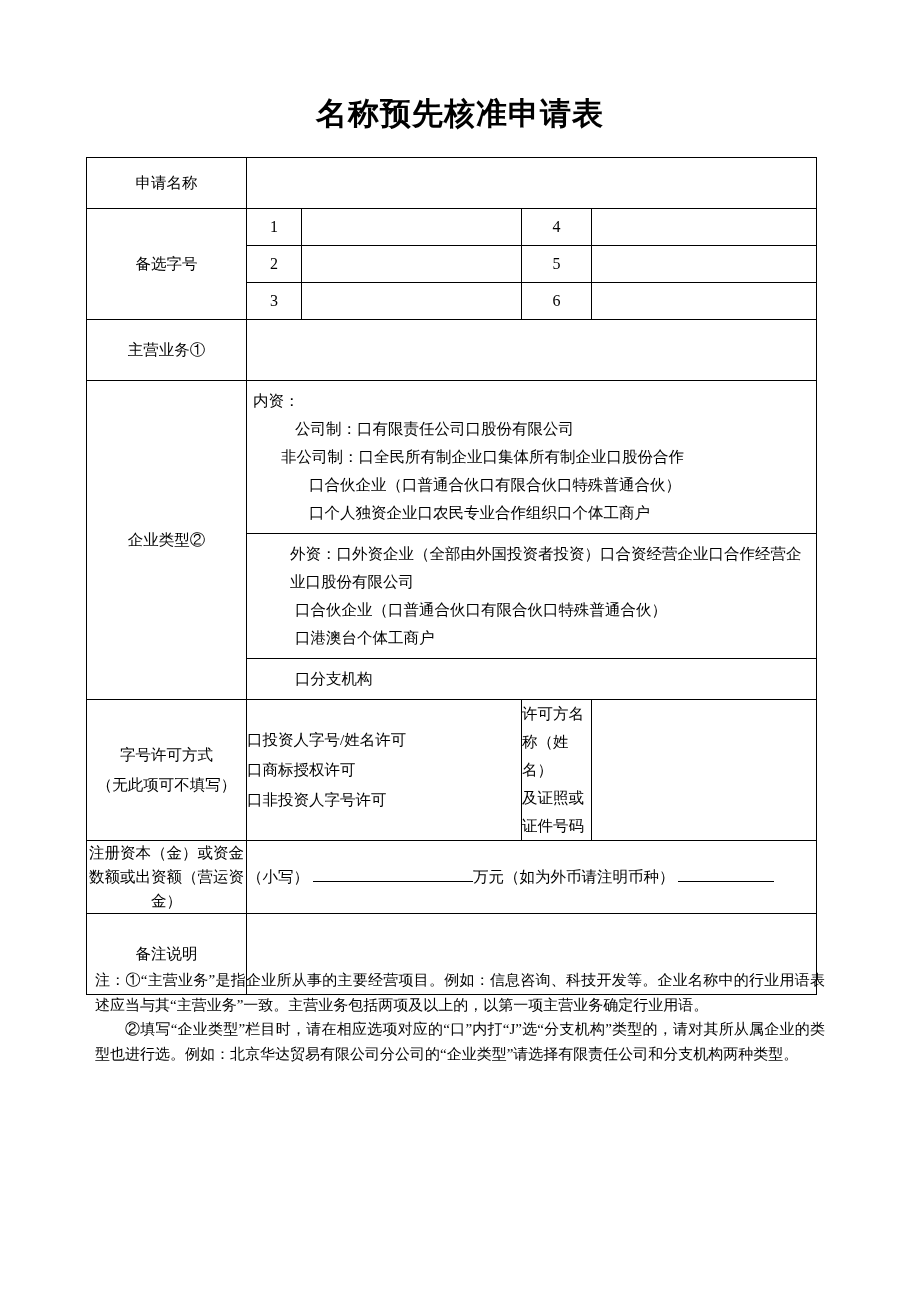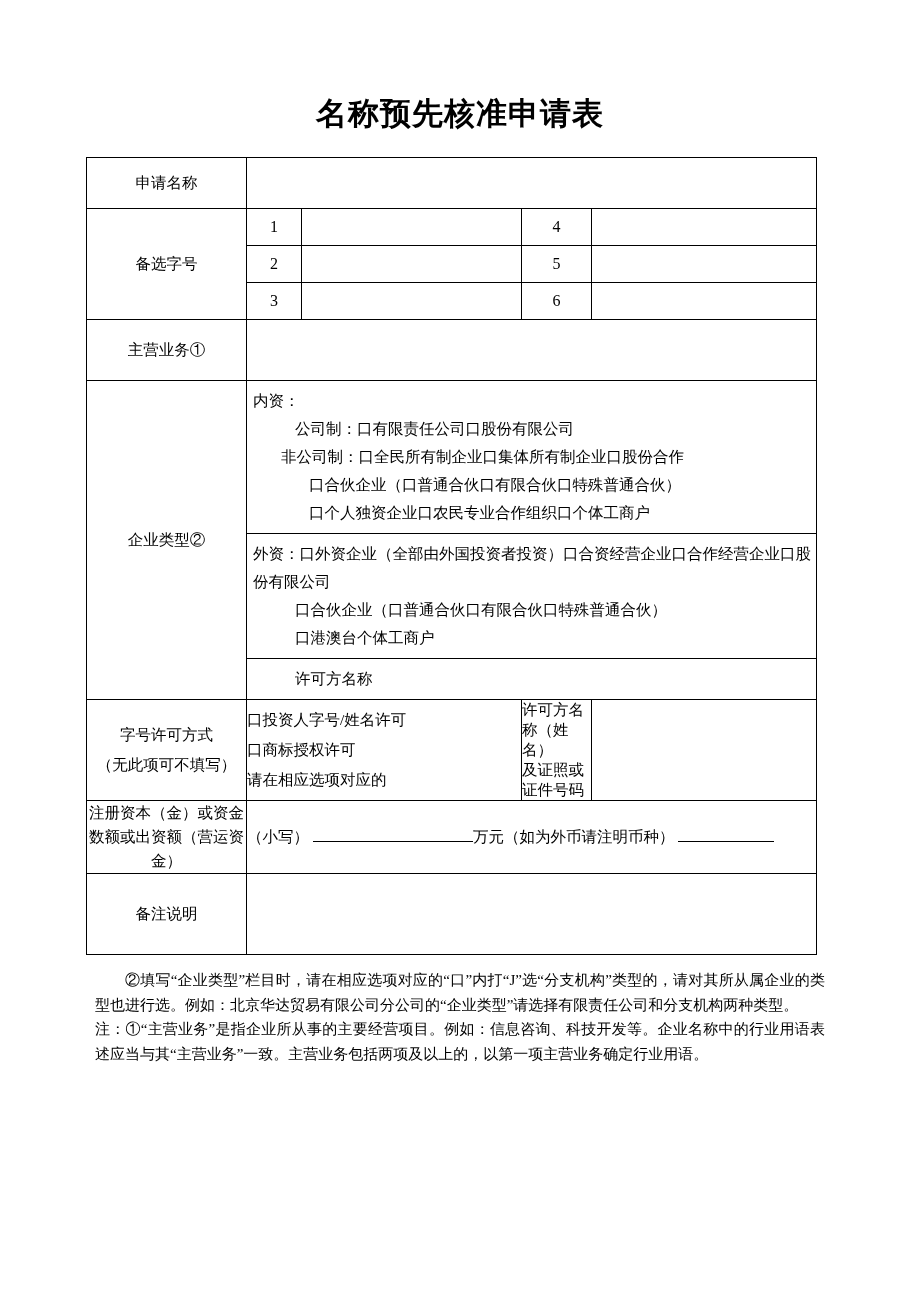--- a/index.html
+++ b/index.html
@@ -107,21 +107,21 @@
     line-height: 30px;
   }
   .lic-check {
     vertical-align: top;
     padding: 5px 6px;
     line-height: 30px;
   }
   .lic-name {
     vertical-align: middle;
     padding: 5px 6px;
-    line-height: 20px;
+    line-height: 28px;
     margin-left: 12px;
   }
 
   
   .cap-label {
     text-align: center;
     line-height: 24px;
     padding: 5px 4px;
   }
   .cap-body {
@@ -215,41 +215,41 @@
 
           <div class="type-seg">
             <div class="type-line">内资：</div>
             <div class="type-line ind-1">公司制：口有限责任公司口股份有限公司</div>
             <div class="type-line ind-2">非公司制：口全民所有制企业口集体所有制企业口股份合作</div>
             <div class="type-line ind-3">口合伙企业（口普通合伙口有限合伙口特殊普通合伙）</div>
             <div class="type-line ind-3">口个人独资企业口农民专业合作组织口个体工商户</div>
           </div>
 
           <div class="type-seg">
-            <div class="type-line wrap" style="padding-left:0; text-indent:0;">外资：口外资企业（全部由外国投资者投资）口合资经营企业口合作经营企业口股份有限公司</div>
+            <div class="type-line wrap" style="padding-left:0; text-indent:0;margin-left:37px;">外资：口外资企业（全部由外国投资者投资）口合资经营企业口合作经营企业口股份有限公司</div>
             <div class="type-line ind-4">口合伙企业（口普通合伙口有限合伙口特殊普通合伙）</div>
             <div class="type-line ind-4">口港澳台个体工商户</div>
           </div>
 
           <div class="type-seg">
-            <div class="type-line ind-4">许可方名称</div>
+            <div class="type-line ind-4">口分支机构</div>
           </div>
 
         </td>
       </tr>
 
       <tr>
         <td class="lic-label">
           <span class="lbl-sub">字号许可方式</span>
           <span class="lbl-sub">（无此项可不填写）</span>
         </td>
         <td class="lic-check" colspan="2">
           <div>口投资人字号/姓名许可</div>
           <div>口商标授权许可</div>
-          <div>请在相应选项对应的</div>
+          <div>口非投资人字号许可</div>
         </td>
         <td class="lic-name">
           <div>许可方名称（姓名）</div>
           <div>及证照或证件号码</div>
         </td>
         <td class="blank-cell"></td>
       </tr>
 
       <tr>
         <td class="cap-label">
@@ -266,17 +266,17 @@
 
       <tr class="r-remark">
         <td class="lbl">备注说明</td>
         <td class="blank-cell" colspan="4"></td>
       </tr>
 
     </tbody>
   </table>
 
   <div class="notes">
+    <p class="note-p">注：①“主营业务”是指企业所从事的主要经营项目。例如：信息咨询、科技开发等。企业名称中的行业用语表述应当与其“主营业务”一致。主营业务包括两项及以上的，以第一项主营业务确定行业用语。</p>
     <p class="note-p indent">②填写“企业类型”栏目时，请在相应选项对应的“口”内打“J”选“分支机构”类型的，请对其所从属企业的类型也进行选。例如：北京华达贸易有限公司分公司的“企业类型”请选择有限责任公司和分支机构两种类型。</p>
-    <p class="note-p">注：①“主营业务”是指企业所从事的主要经营项目。例如：信息咨询、科技开发等。企业名称中的行业用语表述应当与其“主营业务”一致。主营业务包括两项及以上的，以第一项主营业务确定行业用语。</p>
   </div>
 
 </div>
 
 </body></html>

